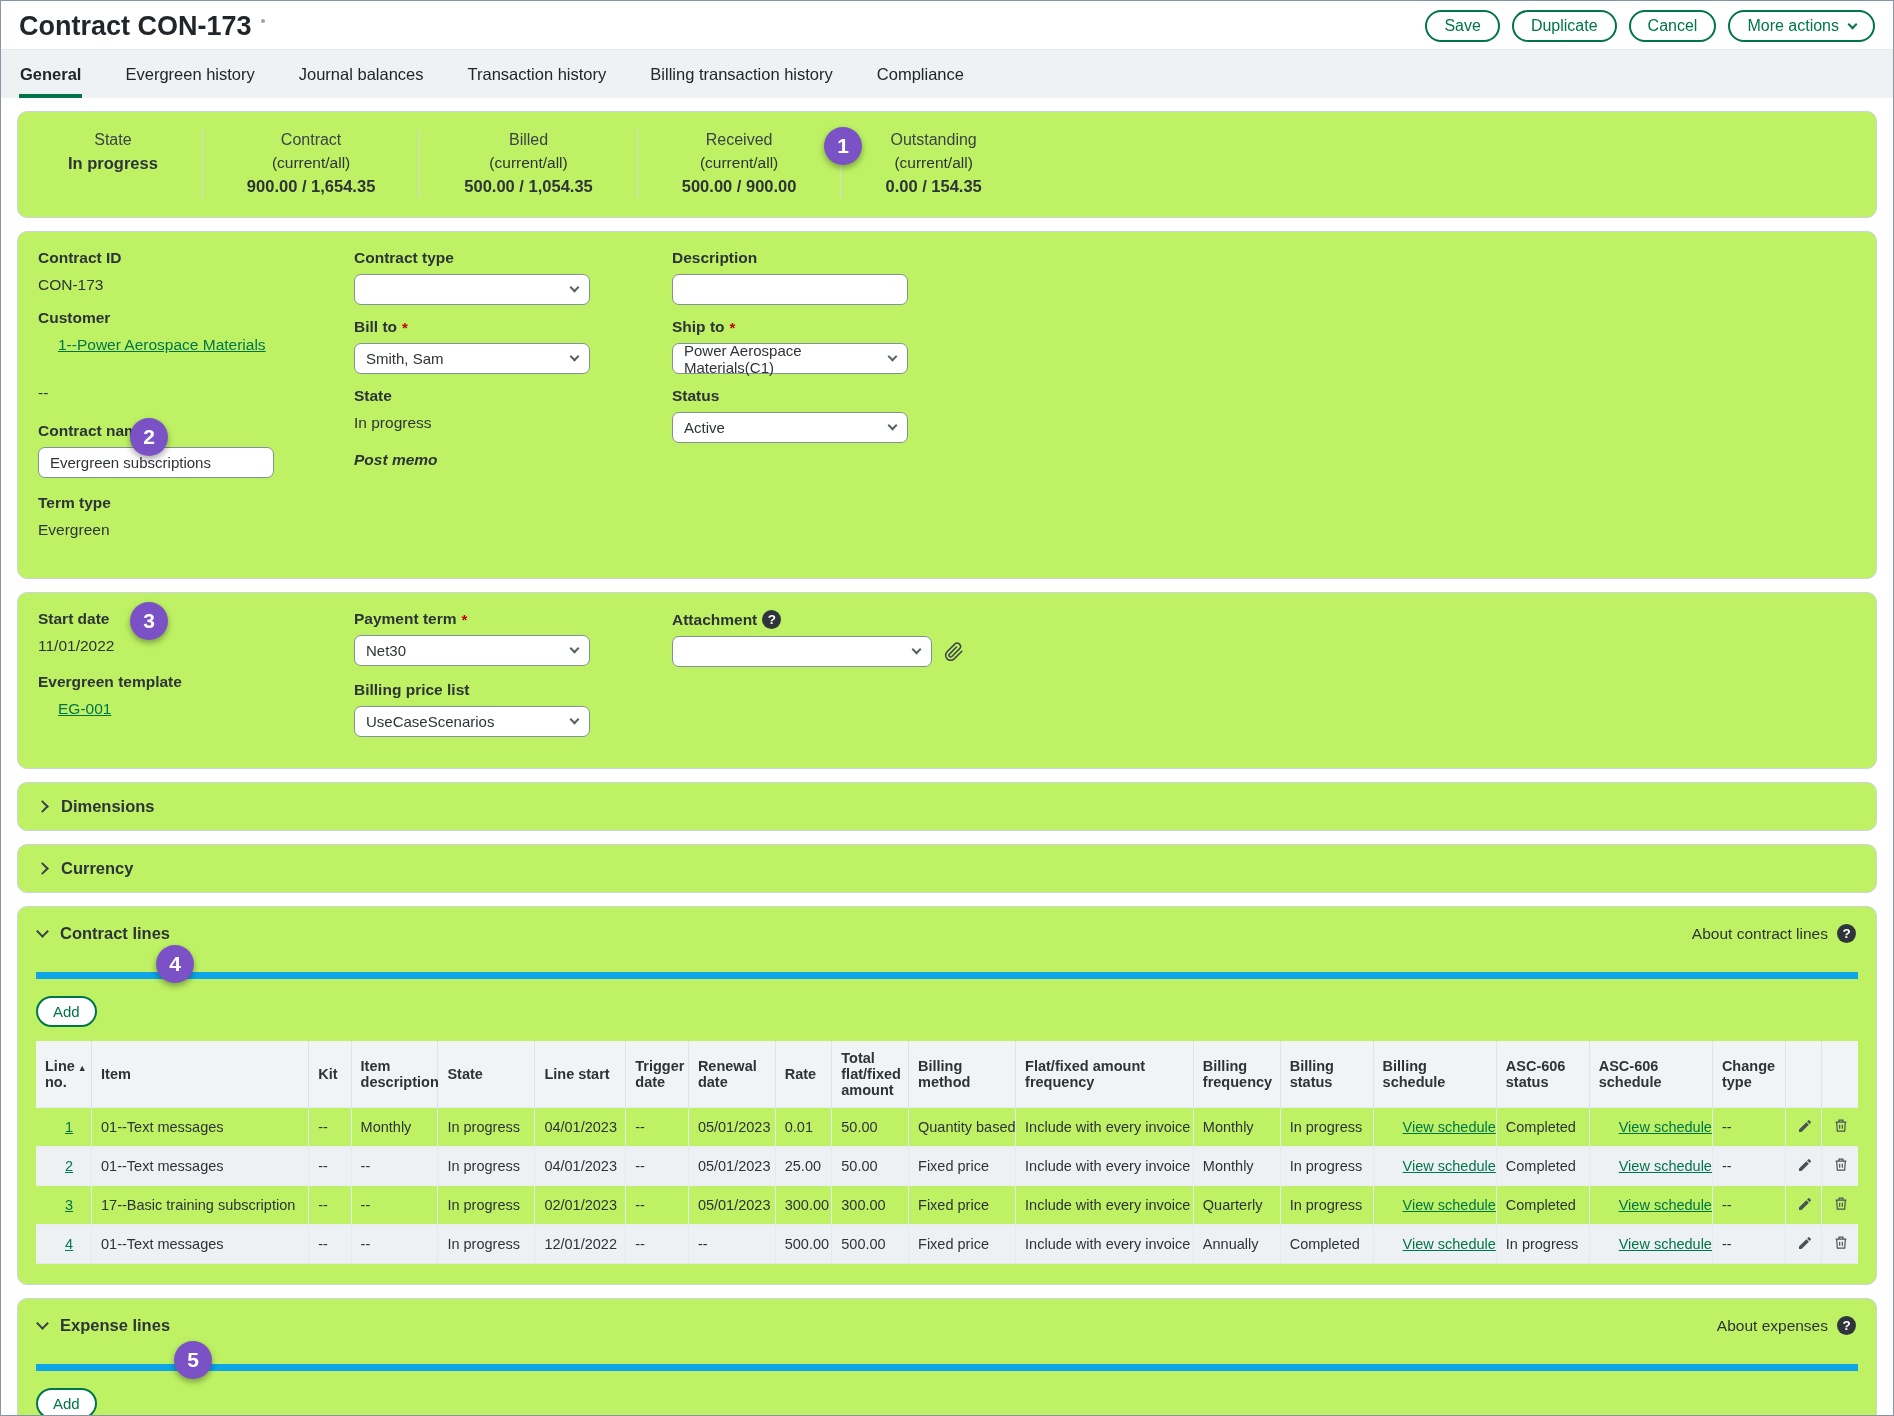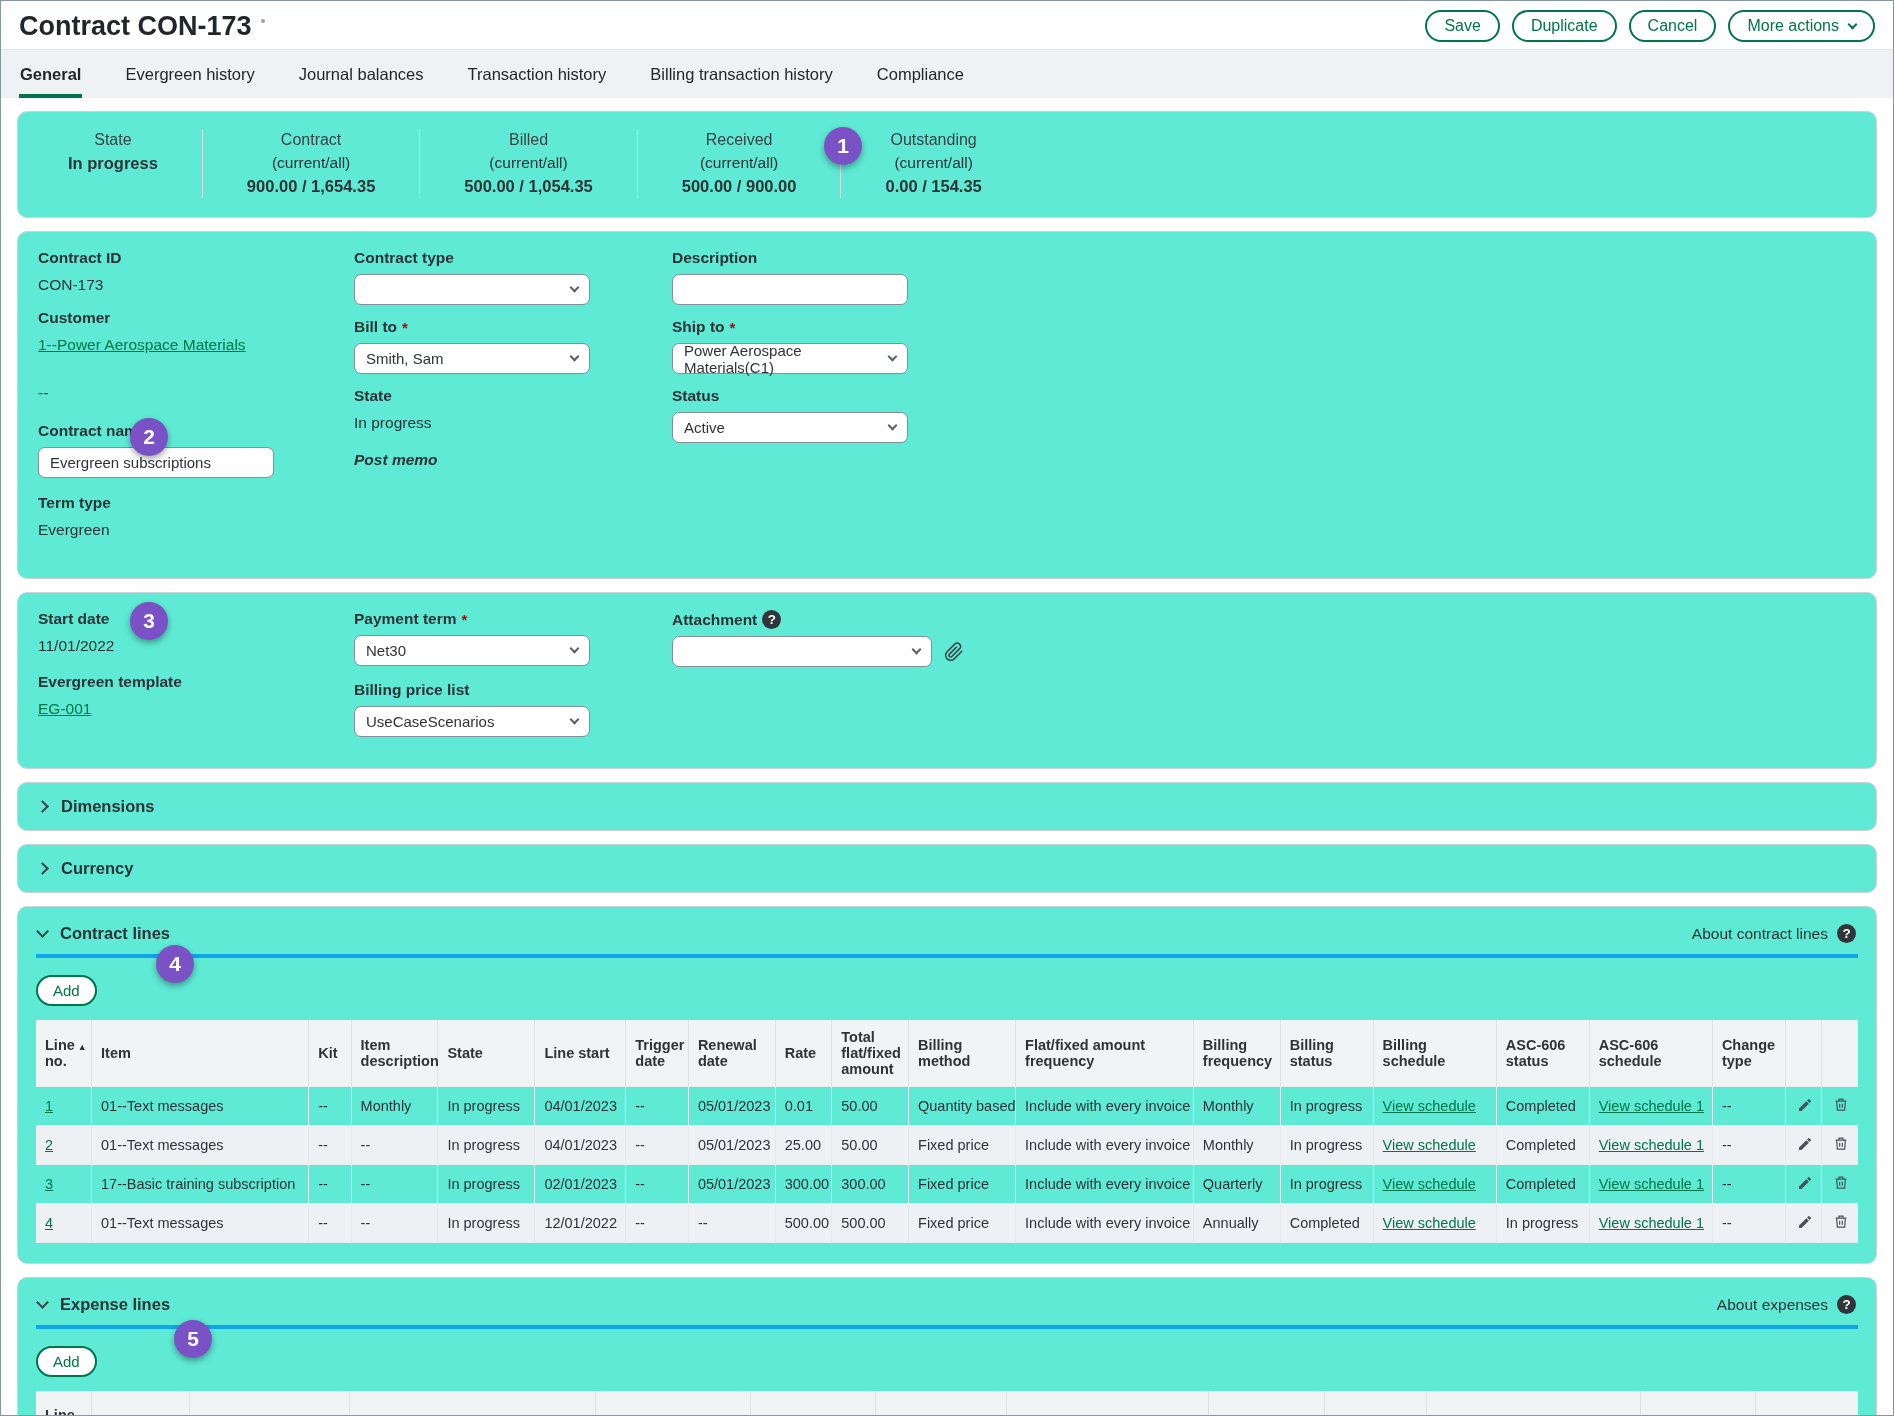--- a/index.html
+++ b/index.html
@@ -19,50 +19,50 @@
   .title-dot { width:4px; height:4px; background:#9aa3a9; border-radius:50%; margin:8px 0 0 9px; }
   .actions { display:flex; gap:12px; }
   .pill { border:2px solid #00754a; color:#00754a; background:#fff; border-radius:18px;
           padding:5px 17px; font-size:16px; font-family:inherit; display:inline-flex; align-items:center; gap:10px; cursor:pointer; }
   
   .tabbar { background:#eef2f3; border-top:1px solid #e3e8ea; padding:0 18px; display:flex; gap:42px; }
   .tab { background:none; border:none; border-bottom:4px solid transparent; padding:15px 1px 10px;
          font-size:16.5px; font-family:inherit; color:#21262b; cursor:pointer; }
   .tab.active { font-weight:700; border-bottom-color:#00754a; }
   
-  .card { margin:13px 16px; border:1px solid #ccd4d9; border-radius:10px; background:#5eead4; position:relative; }
+  .card { margin:13px 16px; border:1px solid #ccd4d9; border-radius:10px; background:#bef264; position:relative; }
   
   .summary { display:flex; padding:17px 6px 19px; }
   .sum-item { display:flex; flex-direction:column; align-items:center; padding:2px 44px; border-right:1px solid #d5dbdf; min-width:150px; }
   .sum-item:last-child { border-right:none; }
   .sum-label { font-size:16px; color:#3c4247; }
   .sum-sub { font-size:15.5px; margin-top:5px; }
   .sum-value { font-size:16.5px; font-weight:700; margin-top:5px; }
   
   .formgrid { display:grid; grid-template-columns:316px 318px 330px; padding:17px 20px 24px; align-content:start; }
   .field { margin-bottom:13px; }
   .flabel { font-weight:700; font-size:15.5px; margin-bottom:7px; display:flex; align-items:center; gap:5px; }
   .fvalue { font-size:15.5px; line-height:22px; }
   .req { color:#c40000; font-weight:700; font-size:15px; }
-  .green-link { color:#00754a; text-decoration:underline; cursor:pointer; }
+  .green-link { color:#00754a; text-decoration:underline; cursor:pointer;margin-left:20px; }
   .addr { font-size:15.5px; line-height:28px; margin:14px 0 12px; }
   .textbox, .selectbox { width:236px; height:31px; border:1px solid #83909a; border-radius:7px;
     display:flex; align-items:center; padding:0 11px; font-size:15px; background:#fff; }
   .selectbox { justify-content:space-between; cursor:pointer; }
   .chev { display:inline-block; width:9px; height:9px; border-right:2px solid #3c4247; border-bottom:2px solid #3c4247; }
   .chev.right { transform:rotate(-45deg); }
   .chev.down  { transform:rotate(45deg); margin-top:-4px; }
   .chev.small { width:7px; height:7px; border-color:#566066; }
   .chev.green { border-color:#00754a; width:7px; height:7px; margin-top:-3px; }
   .attach-row { display:flex; align-items:center; gap:12px; }
   
   .collapsed { display:flex; align-items:center; gap:14px; padding:14px 20px; font-size:16.5px; font-weight:600; }
   
   .section { padding:8px 18px 20px; }
-  .section-head { display:flex; justify-content:space-between; align-items:center; border-bottom:4px solid #0ea5e9; padding:9px 2px 11px; }
+  .section-head { display:flex; justify-content:space-between; align-items:center; border-bottom:7px solid #0ea5e9; padding:9px 2px 29px; }
   .sh-left { display:flex; align-items:center; gap:13px; font-size:16.5px; font-weight:600; }
   .about { display:flex; align-items:center; gap:9px; font-size:15.5px; }
   .qicon { width:19px; height:19px; border-radius:50%; background:#2f363b; color:#fff; font-size:13.5px; font-weight:700;
            display:inline-flex; align-items:center; justify-content:center; flex:0 0 auto; }
   .add-btn { margin:17px 0 14px; border:2px solid #00754a; color:#00754a; background:#fff; border-radius:16px;
              padding:5px 15px; font-size:15px; font-family:inherit; cursor:pointer; }
   
   table.grid { width:100%; border-collapse:collapse; table-layout:fixed; }
   .grid th { background:#f0f4f5; font-size:14.5px; font-weight:700; text-align:left; vertical-align:middle;
              padding:9px 9px; border-left:1px solid #dde3e6; height:64px; }

